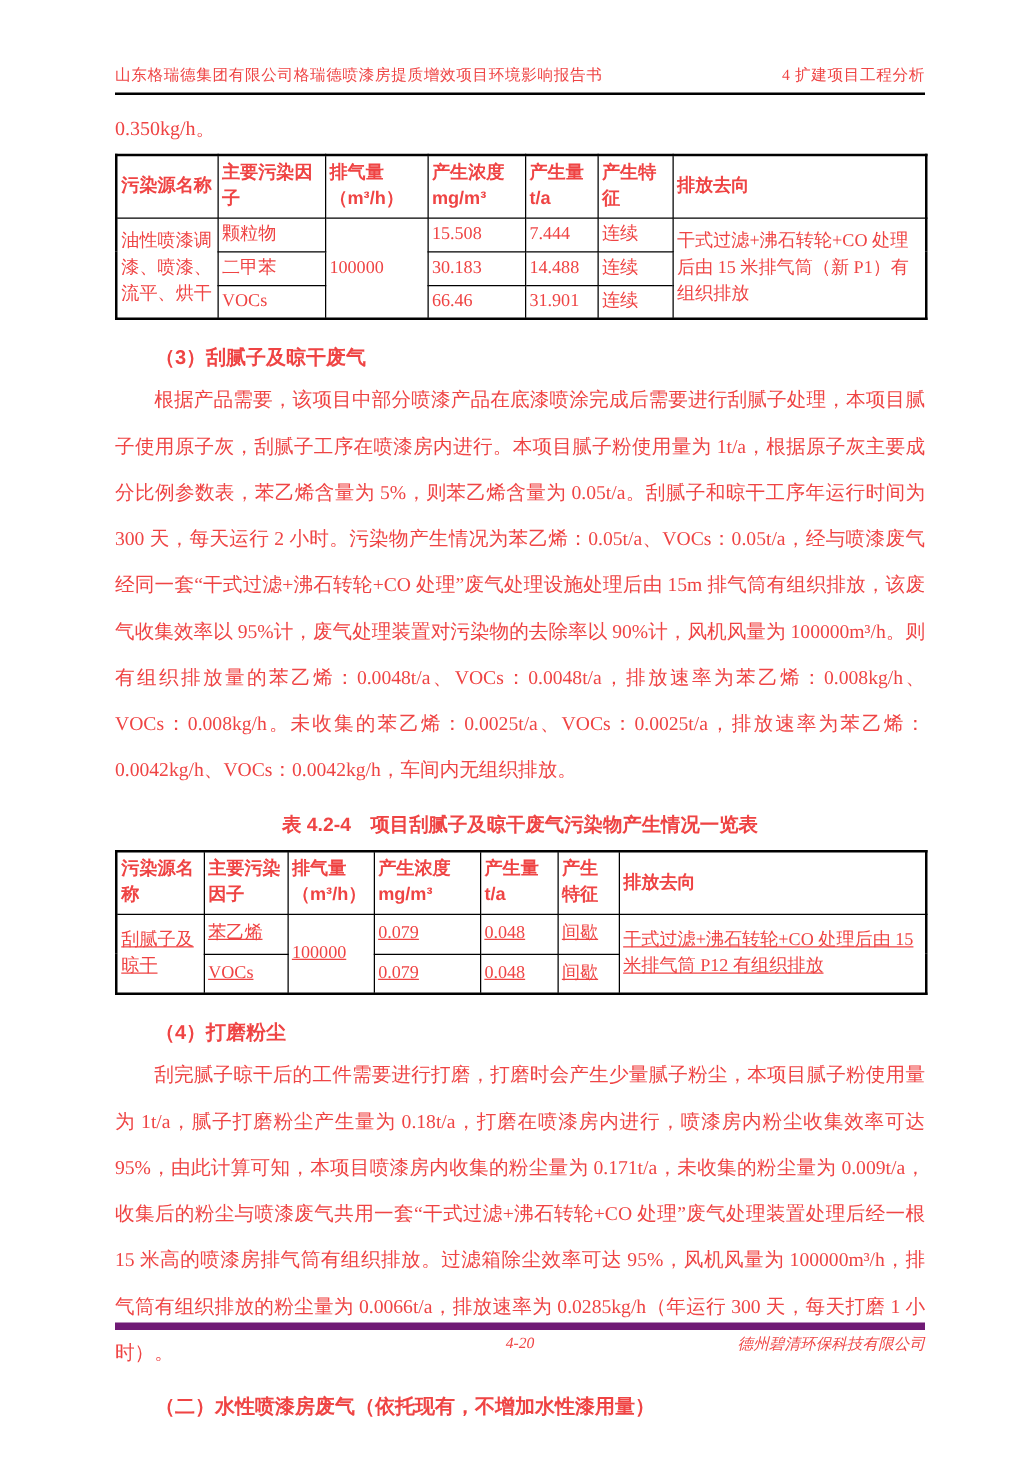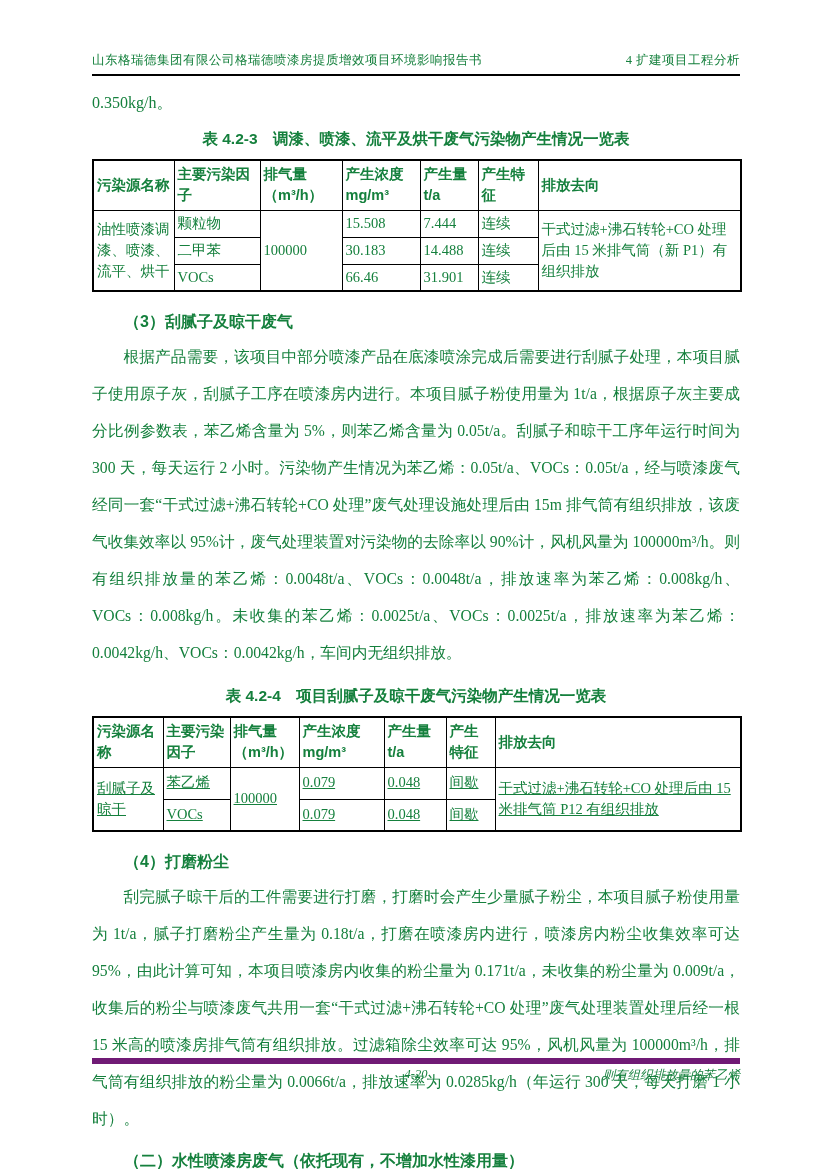--- a/index.html
+++ b/index.html
@@ -3,21 +3,21 @@
 <meta charset="utf-8">
 <style>
   * { margin: 0; padding: 0; box-sizing: border-box; }
   html, body { background: #ffffff; }
   .page {
     position: relative;
     width: 827px;
     height: 1169px;
     margin: 0 auto;
     background: #ffffff;
-    color: #15803d;
+    color: #ef4444;
     font-family: "Liberation Serif", "DejaVu Serif", serif;
     overflow: hidden;
   }
   .content { position: absolute; left: 92px; width: 648px; top: 0; }
 
   
   .doc-header {
     margin-top: 52px;
     display: flex;
     justify-content: space-between;
@@ -106,21 +106,20 @@
 <div class="page">
   <div class="content">
 
     <div class="doc-header">
       <span>山东格瑞德集团有限公司格瑞德喷漆房提质增效项目环境影响报告书</span>
       <span>4 扩建项目工程分析</span>
     </div>
 
     <div class="lead-text">0.350kg/h。</div>
 
-    <div class="table-caption">表 4.2-3　调漆、喷漆、流平及烘干废气污染物产生情况一览表</div>
 
     <table class="data-table" id="table1">
       <colgroup>
         <col style="width:81px">
           <col style="width:86px">
           <col style="width:82px">
         <col style="width:78px">
           <col style="width:58px">
           <col style="width:60px">
           <col style="width:203px">
@@ -214,15 +213,15 @@
 
     <div class="section-heading">（4）打磨粉尘</div>
     <div class="body-para">刮完腻子晾干后的工件需要进行打磨，打磨时会产生少量腻子粉尘，本项目腻子粉使用量为 1t/a，腻子打磨粉尘产生量为 0.18t/a，打磨在喷漆房内进行，喷漆房内粉尘收集效率可达 95%，由此计算可知，本项目喷漆房内收集的粉尘量为 0.171t/a，未收集的粉尘量为 0.009t/a，收集后的粉尘与喷漆废气共用一套“干式过滤+沸石转轮+CO 处理”废气处理装置处理后经一根 15 米高的喷漆房排气筒有组织排放。过滤箱除尘效率可达 95%，风机风量为 100000m³/h，排气筒有组织排放的粉尘量为 0.0066t/a，排放速率为 0.0285kg/h（年运行 300 天，每天打磨 1 小时）。</div>
 
     <div class="section-heading" style="margin-top:14px;">（二）水性喷漆房废气（依托现有，不增加水性漆用量）</div>
 
   </div>
 
   <div class="doc-footer">
     <span class="page-number">4-20</span>
-    <span class="company">则有组织排放量的苯乙烯</span>
+    <span class="company">德州碧清环保科技有限公司</span>
   </div>
 </div>
 
 </body></html>

